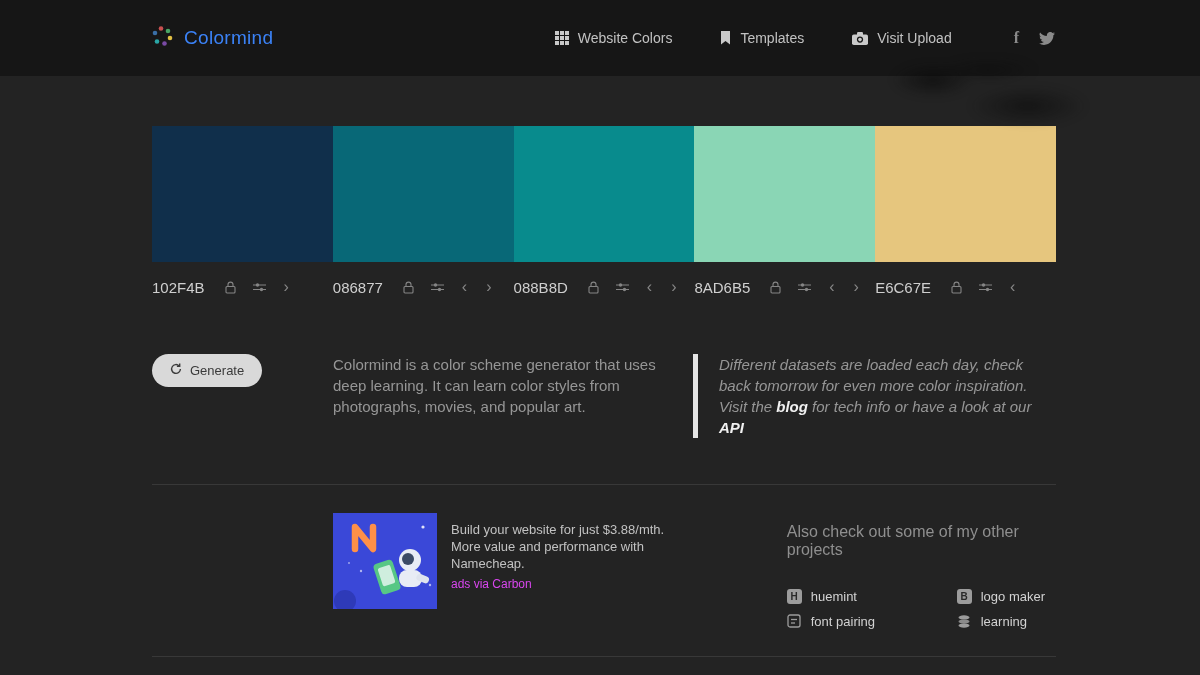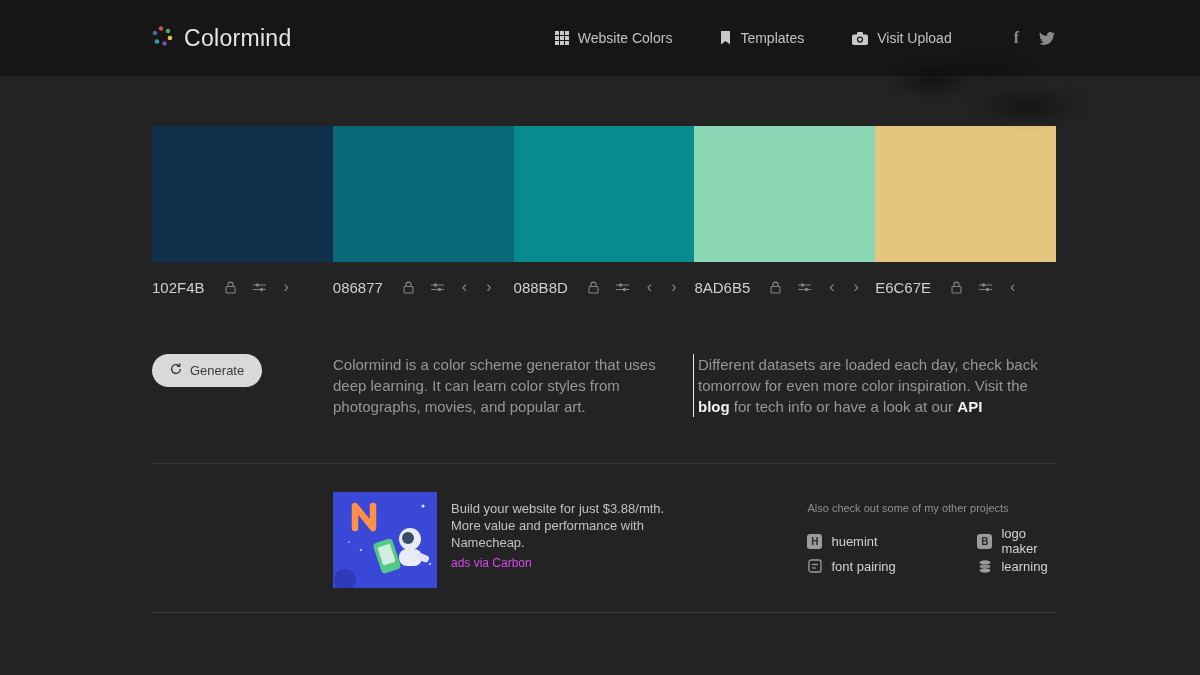--- a/index.html
+++ b/index.html
@@ -14,21 +14,21 @@
 
   
   .navbar {
     height: 76px;
     background: #161616;
     display: flex;
     align-items: center;
     padding: 0 145px 0 150px;
   }
   .brand { display: flex; align-items: center; gap: 10px; cursor: pointer; }
-  .brand-name { font-size: 23px; color: #e5e5e5; letter-spacing: 0.3px; }
+  .brand-name { font-size: 19px; color: #3b82f6; letter-spacing: 0.3px; }
   .nav-center { display: flex; align-items: center; gap: 48px; margin-left: auto; }
   .nav-item { display: flex; align-items: center; gap: 9px; font-size: 14px; color: #c2c2c2; cursor: pointer; }
   .nav-item svg { display: block; }
   .nav-social { display: flex; align-items: center; gap: 20px; margin-left: 62px; }
   .fb { font-family: "Liberation Serif", serif; font-weight: bold; font-size: 16px; color: #8a8a8a; cursor: pointer; }
   .tw { cursor: pointer; display: flex; }
 
   
   .artifact {
     position: absolute; left: 878px; top: 58px; width: 220px; height: 76px;
@@ -49,21 +49,21 @@
   .controls-row { display: flex; }
   .controls-col { flex: 1; display: flex; align-items: center; gap: 17px; padding-top: 14px; height: 36px; }
   .hex { font-size: 15px; color: #cfcfcf; margin-right: 3px; cursor: pointer; }
   .ctl-icon { display: flex; align-items: center; cursor: pointer; }
   .arrow { font-size: 16px; line-height: 12px; color: #868686; cursor: pointer; padding: 0 1px; }
 
   
   .about-row { display: flex; margin-top: 56px; }
   .about-col1 { width: 181px; }
   .about-col2 { width: 360px; padding-right: 28px; }
-  .about-col3 { flex: 1; border-left: 1px solid #e5e5e5; padding-left: 4px; }
+  .about-col3 { flex: 1; border-left: 5px solid #e5e5e5; padding-left: 21px; font-style: italic; }
   .generate-btn {
     display: inline-flex; align-items: center; gap: 8px;
     height: 33px; padding: 0 18px;
     background: #d9d9d9; color: #3a3a3a;
     border: none; border-radius: 17px;
     font-size: 13px; font-family: "Liberation Sans", sans-serif;
     cursor: pointer;
   }
   .about-text { font-size: 15px; line-height: 21px; color: #969696; }
   .inline-link { color: #f0f0f0; font-weight: bold; cursor: pointer; }
@@ -72,21 +72,21 @@
 
   
   .footer-row { display: flex; margin-top: 28px; }
   .ad-block { display: flex; margin-left: 181px; width: 493px; }
   .ad-img { width: 104px; height: 96px; flex: none; cursor: pointer; }
   .ad-copy { margin-left: 14px; padding-top: 8px; width: 228px; }
   .ad-text { font-size: 13px; line-height: 17px; color: #c2c2c2; cursor: pointer; }
   .ad-attrib { margin-top: 5px; font-size: 12px; color: #d946ef; cursor: pointer; }
 
   .projects { padding-top: 10px; }
-  .projects-heading { font-size: 11px; color: #8f8f8f; margin-bottom: 16px; }
+  .projects-heading { font-size: 16px; color: #8f8f8f; margin-bottom: 26px; }
   .projects-grid { display: grid; grid-template-columns: 170px auto; row-gap: 3px; }
   .proj-link { display: flex; align-items: center; gap: 9px; height: 22px; font-size: 13px; color: #d2d2d2; cursor: pointer; }
   .proj-ic {
     width: 15px; height: 15px; border-radius: 3px;
     background: #9c9c9c; color: #2a2a2a;
     font-size: 10px; font-weight: bold;
     display: flex; align-items: center; justify-content: center;
     flex: none;
   }
   .proj-ic-svg { width: 15px; height: 15px; display: flex; align-items: center; justify-content: center; flex: none; }

